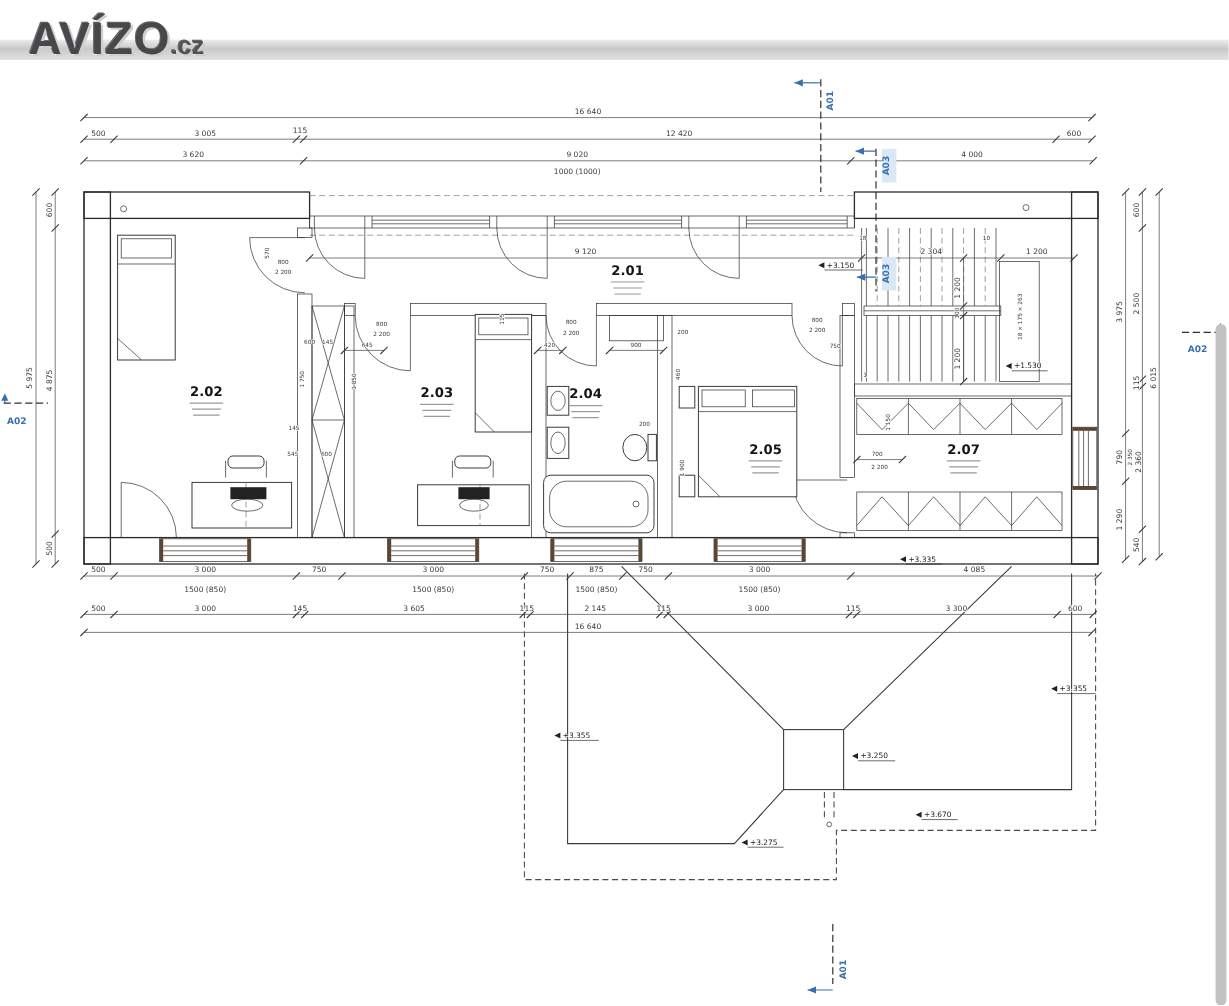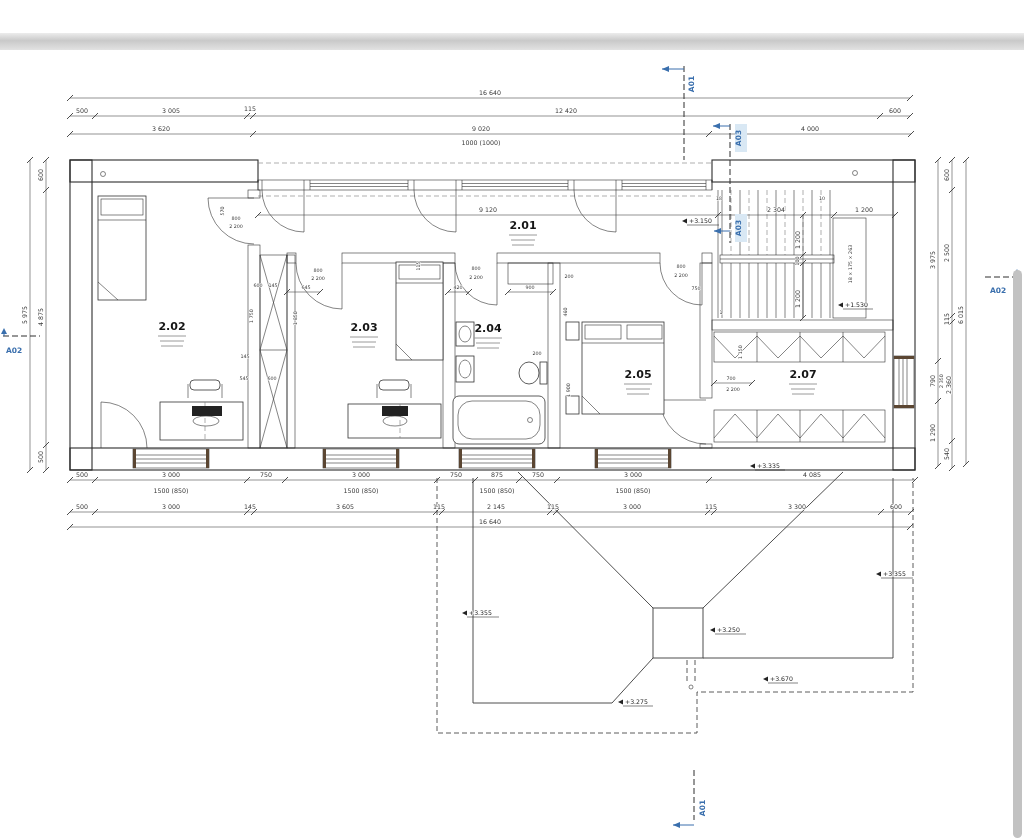--- a/index.html
+++ b/index.html
@@ -27,20 +27,21 @@
   .secline{stroke:#2f2f2f;stroke-width:1;stroke-dasharray:6 3;fill:none;}
   .roof{stroke:#3a3a3a;stroke-width:0.9;fill:none;}
   .roofd{stroke:#4a4a4a;stroke-width:0.9;stroke-dasharray:5 3;fill:none;}
   .sub{stroke:#9a9a9a;stroke-width:1;fill:none;}
 </style>
 </head>
 <body>
 
 <div id="page">
   <div id="topbar"></div>
+  <div id="logo"><span>AVÍZO</span><span class="tld">.cz</span></div>
 
   <svg width="1024" height="838" viewBox="0 0 1024 838">
     <defs>
       <pattern id="ins" width="7" height="7" patternUnits="userSpaceOnUse">
         <rect width="7" height="7" fill="#f5eed5"></rect>
         <path d="M0 0L7 7M7 0L0 7" stroke="#ddcf9f" stroke-width="0.6"></path>
       </pattern>
       <pattern id="shw" width="4" height="4" patternUnits="userSpaceOnUse">
         <rect width="4" height="4" fill="#fff"></rect>
         <path d="M0 4L4 0" stroke="#666" stroke-width="0.7"></path>

